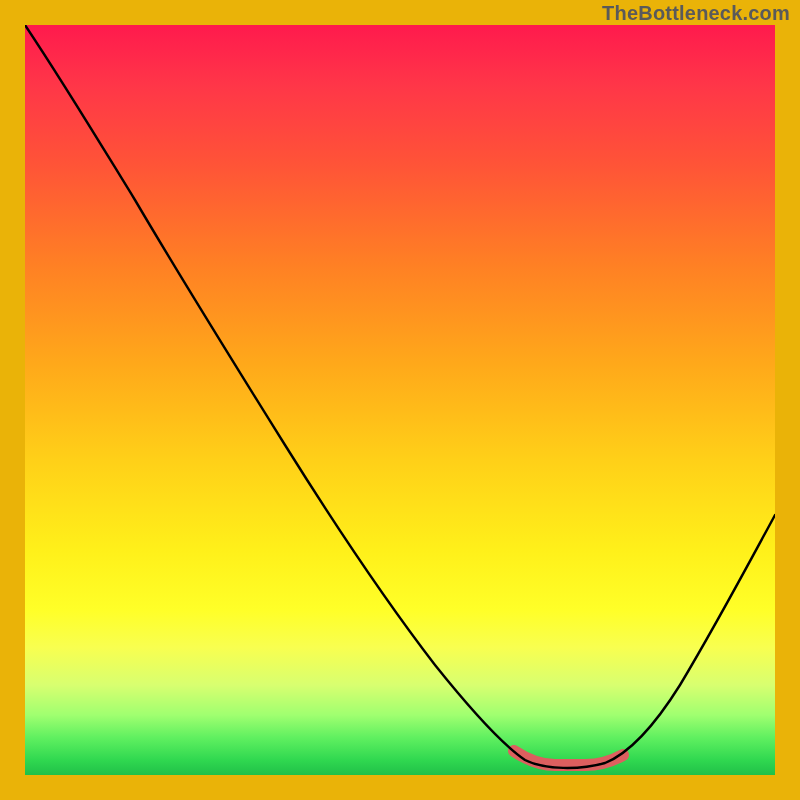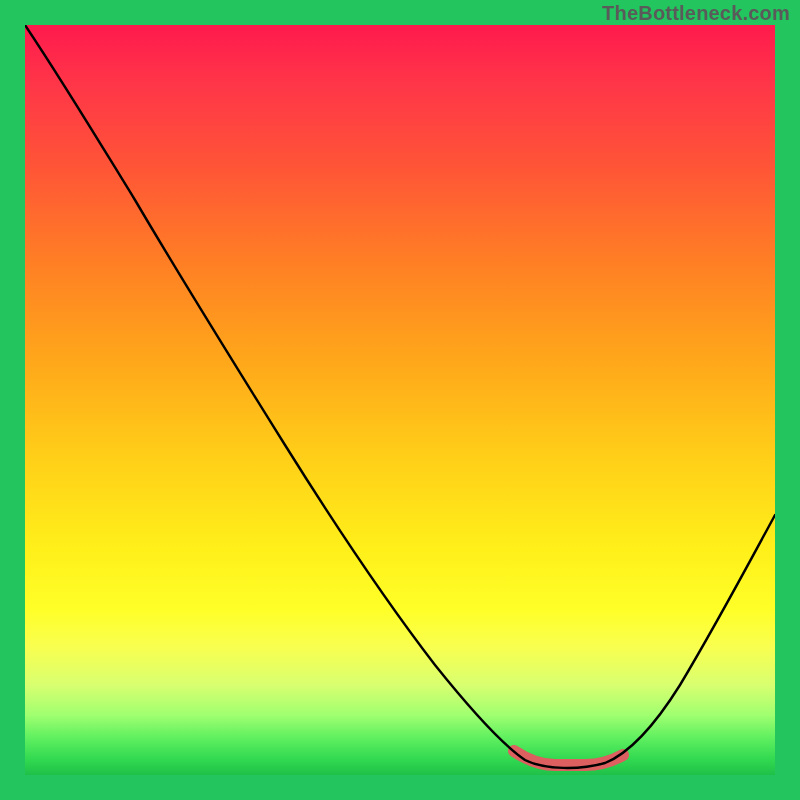--- a/index.html
+++ b/index.html
@@ -1,21 +1,21 @@
 <!DOCTYPE html>
 <html><head>
 <meta charset="utf-8">
 <style>
   * { margin: 0; padding: 0; box-sizing: border-box; }
   html, body { width: 800px; height: 800px; overflow: hidden; background: #000; }
   .frame {
     position: relative;
     width: 800px;
     height: 800px;
-    background: #22c55e;
+    background: #eab308;
   }
   .plot-area {
     position: absolute;
     left: 25px;
     top: 25px;
     width: 750px;
     height: 750px;
     background: linear-gradient(to bottom,
       #ff1a4d 0%,
       #ff3648 8%,

